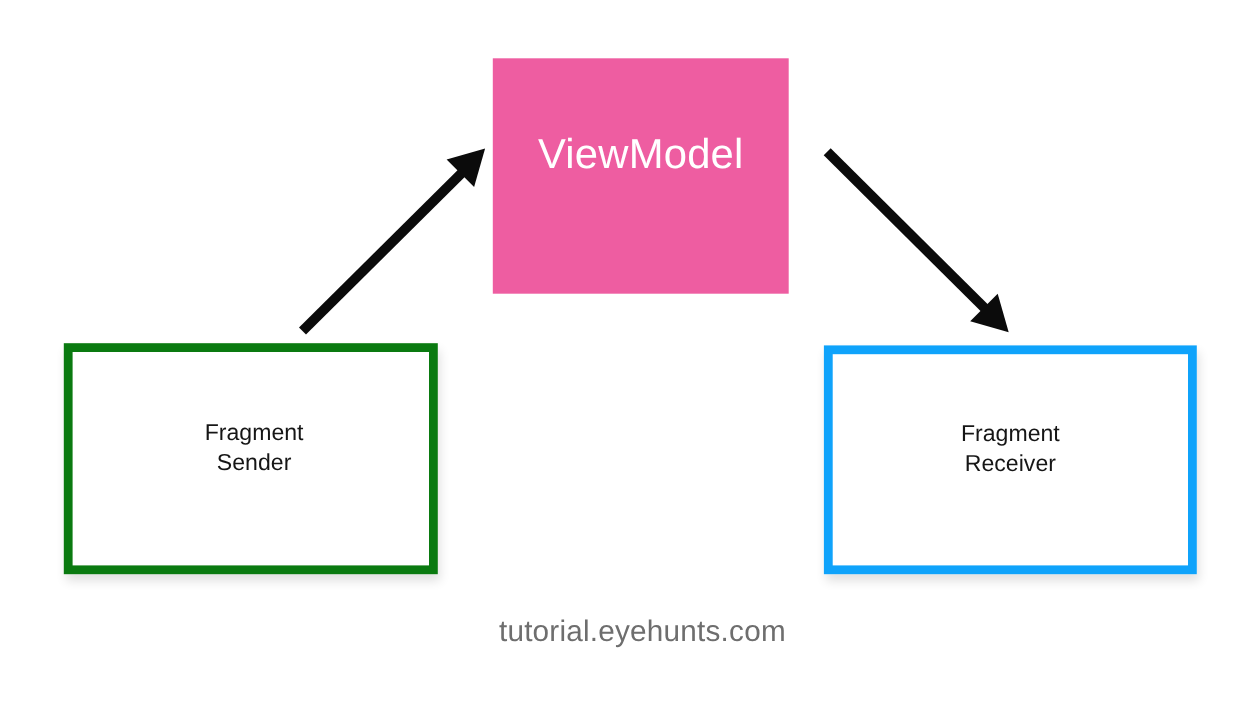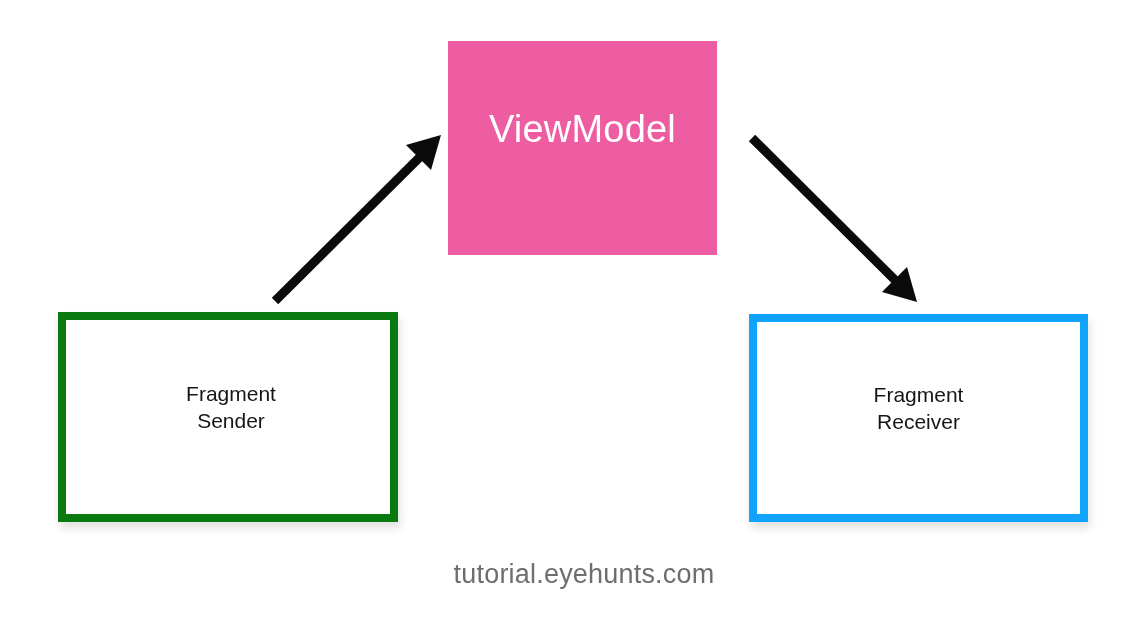--- a/index.html
+++ b/index.html
@@ -15,21 +15,21 @@
     width: 1140px;
     height: 641px;
     background: #ffffff;
     overflow: hidden;
   }
 
   
   .vm-wrap {
     position: absolute;
     left: 448px;
-    top: 41px;
+    top: 53px;
     width: 269px;
     height: 214px;
     border-radius: 25px;
   }
   .vm-shadow {
     position: absolute;
     left: 6px;
     top: 160px;
     width: 257px;
     height: 56px;

